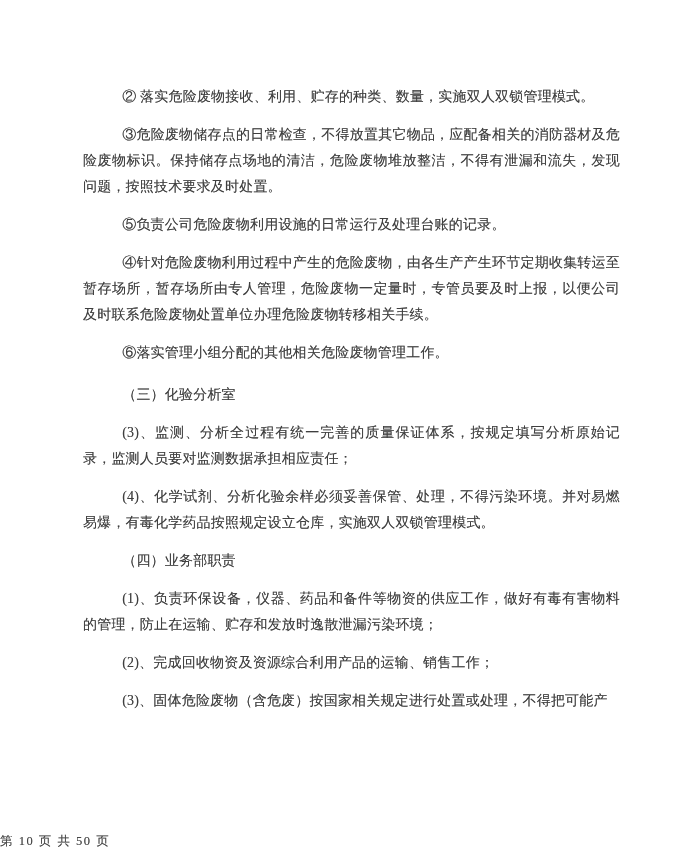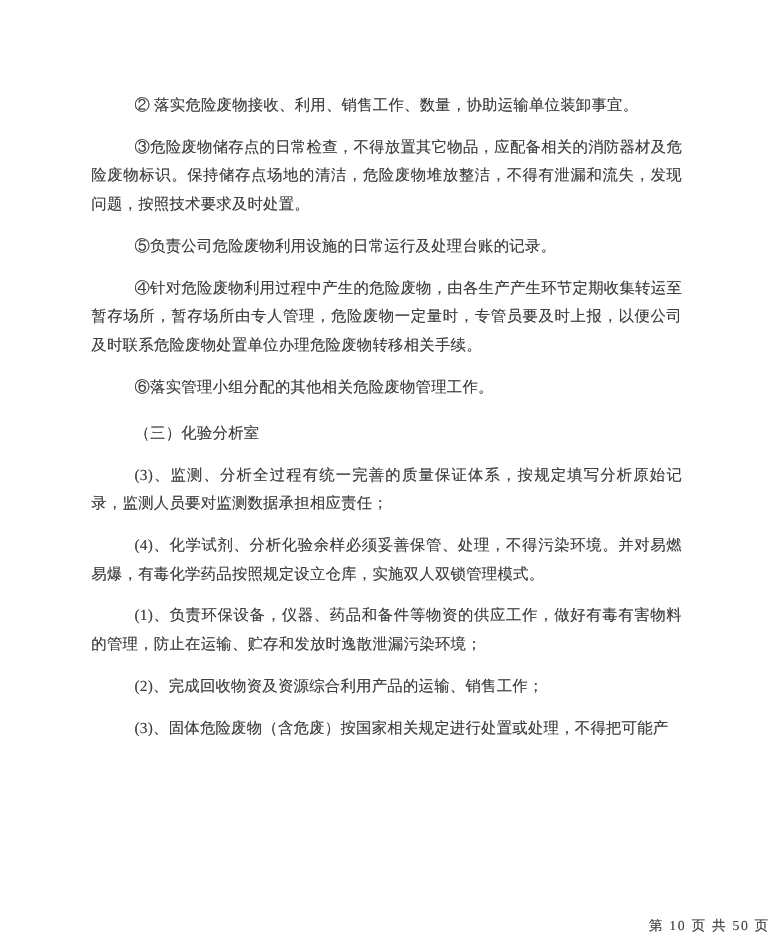--- a/index.html
+++ b/index.html
@@ -34,37 +34,38 @@
     margin-bottom: 12px;
   }
   p.section-gap {
     margin-top: 16px;
   }
   .footer {
     position: absolute;
     top: 833px;
     left: 0;
     width: 700px;
-    text-align: right;
+    text-align: left;
     font-size: 12.5px;
     letter-spacing: 1.5px;
     color: #474747;
     text-shadow: 0 0 0.5px rgba(70,70,70,0.5);
   }
 </style>
 </head>
 <body>
 
 <div class="page">
-  <p class="para">② 落实危险废物接收、利用、销售工作、数量，协助运输单位装卸事宜。</p>
+  <p class="para">② 落实危险废物接收、利用、贮存的种类、数量，实施双人双锁管理模式。</p>
   <p class="para">③危险废物储存点的日常检查，不得放置其它物品，应配备相关的消防器材及危险废物标识。保持储存点场地的清洁，危险废物堆放整洁，不得有泄漏和流失，发现问题，按照技术要求及时处置。</p>
   <p class="para">⑤负责公司危险废物利用设施的日常运行及处理台账的记录。</p>
   <p class="para">④针对危险废物利用过程中产生的危险废物，由各生产产生环节定期收集转运至暂存场所，暂存场所由专人管理，危险废物一定量时，专管员要及时上报，以便公司及时联系危险废物处置单位办理危险废物转移相关手续。</p>
   <p class="para">⑥落实管理小组分配的其他相关危险废物管理工作。</p>
   <p class="para section-gap">（三）化验分析室</p>
   <p class="para">(3)、监测、分析全过程有统一完善的质量保证体系，按规定填写分析原始记录，监测人员要对监测数据承担相应责任；</p>
   <p class="para">(4)、化学试剂、分析化验余样必须妥善保管、处理，不得污染环境。并对易燃易爆，有毒化学药品按照规定设立仓库，实施双人双锁管理模式。</p>
+  <p class="para">（四）业务部职责</p>
   <p class="para">(1)、负责环保设备，仪器、药品和备件等物资的供应工作，做好有毒有害物料的管理，防止在运输、贮存和发放时逸散泄漏污染环境；</p>
   <p class="para">(2)、完成回收物资及资源综合利用产品的运输、销售工作；</p>
   <p class="para">(3)、固体危险废物（含危废）按国家相关规定进行处置或处理，不得把可能产</p>
 </div>
 
 <div class="footer">第 10 页 共 50 页</div>
 
 </body></html>

